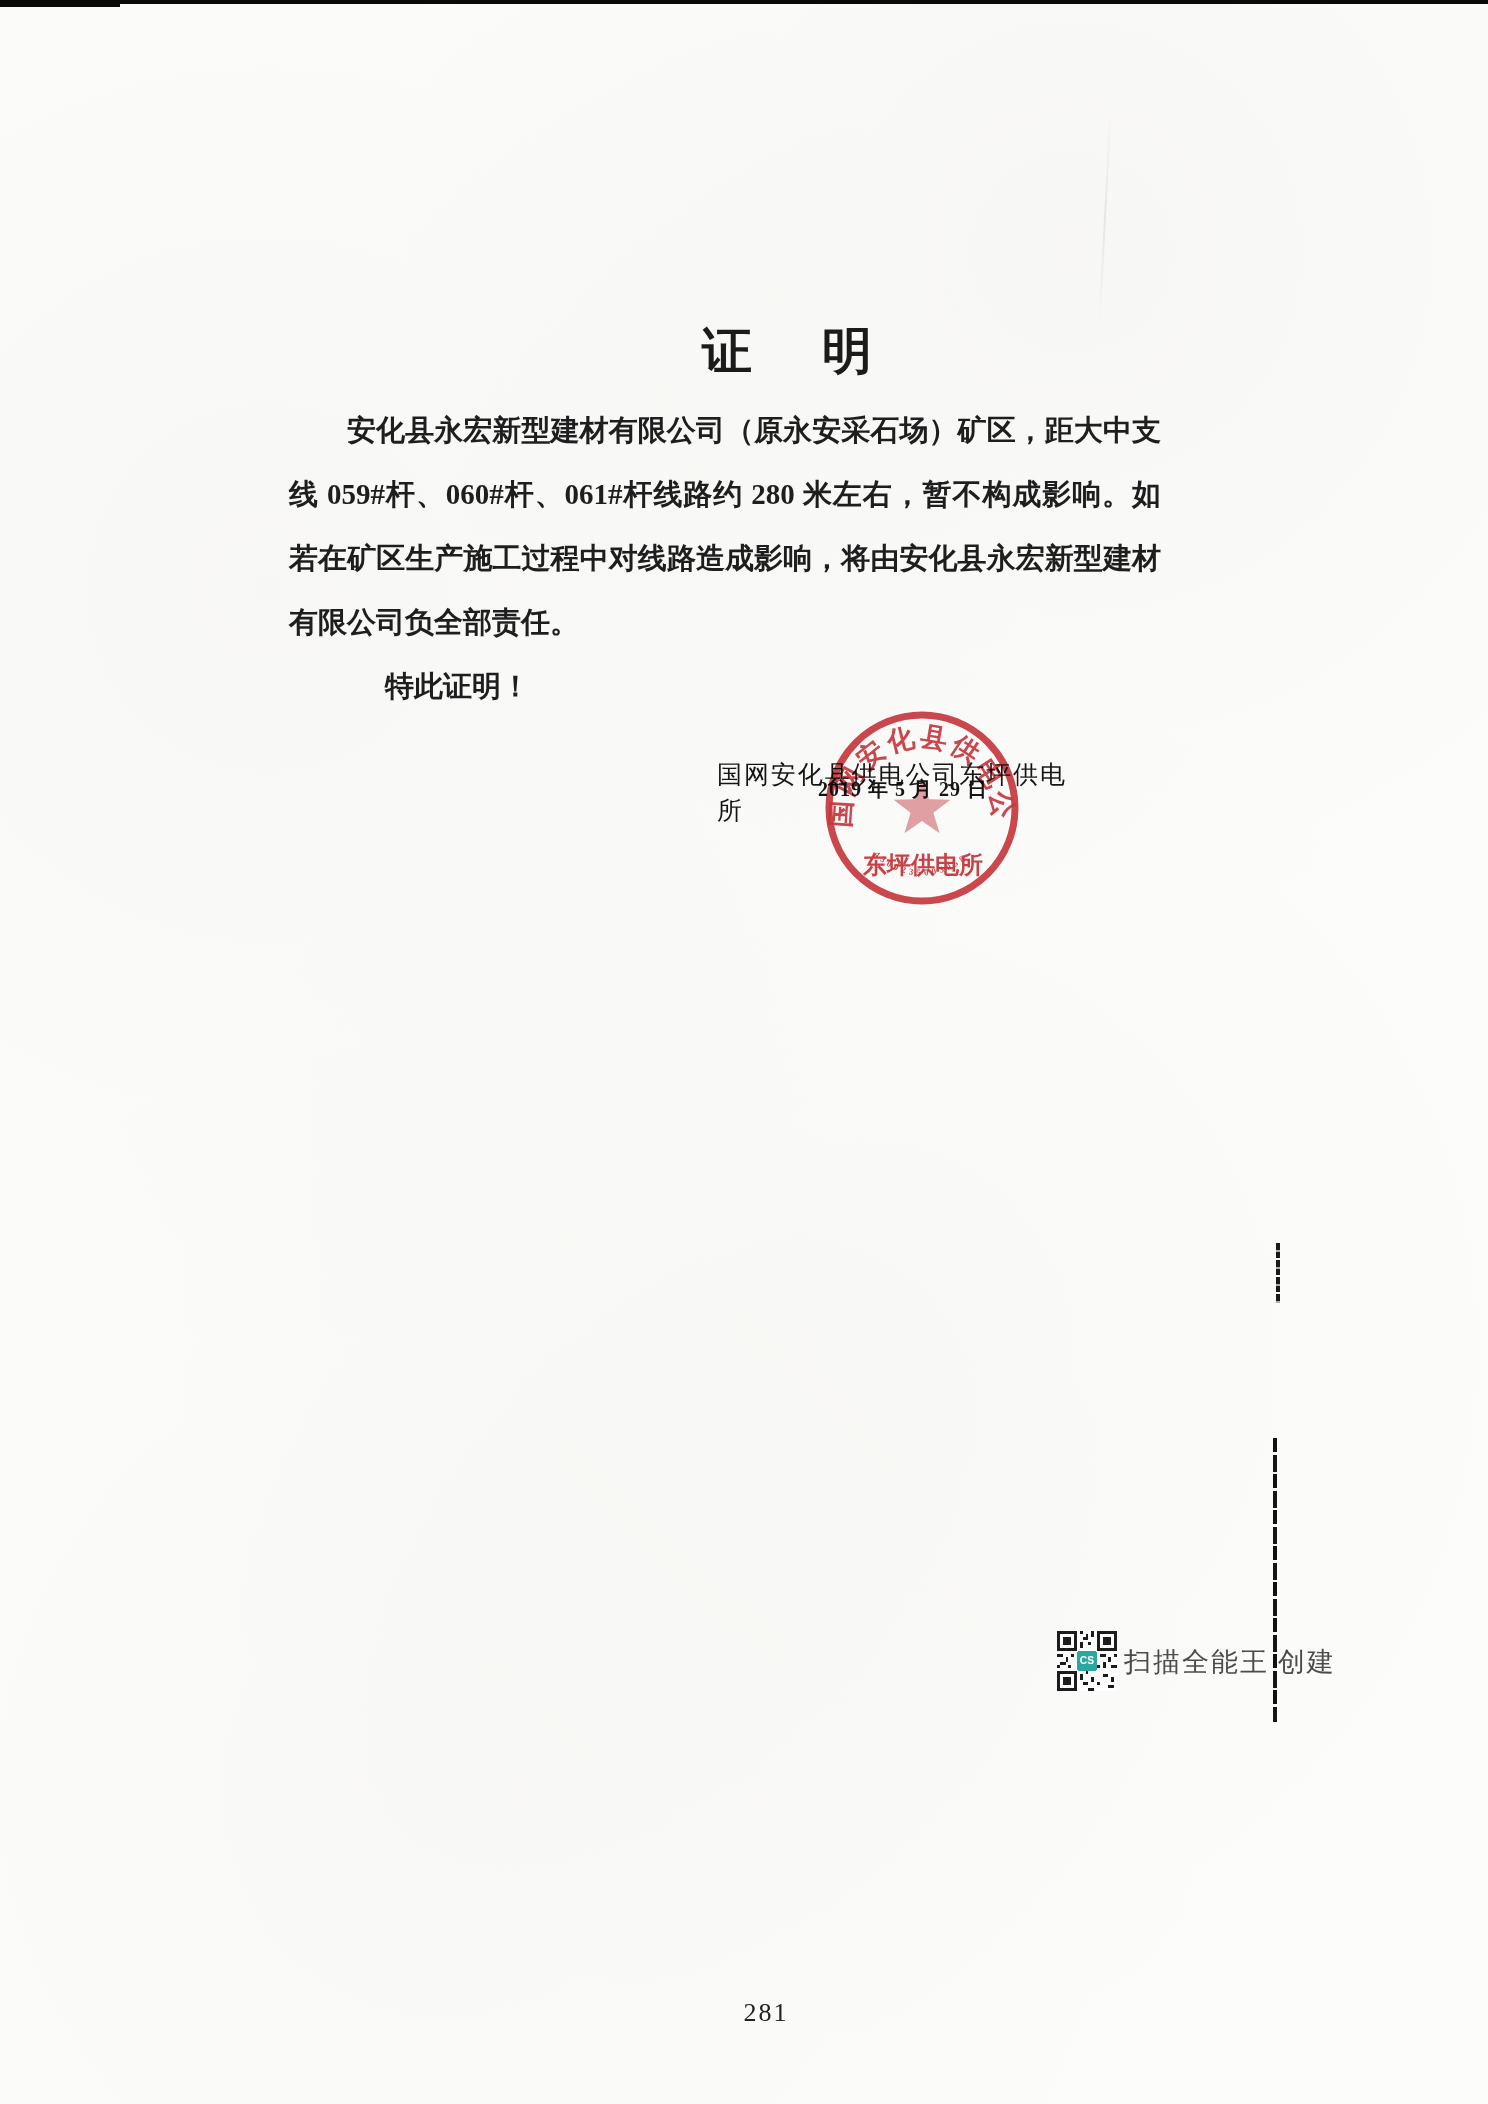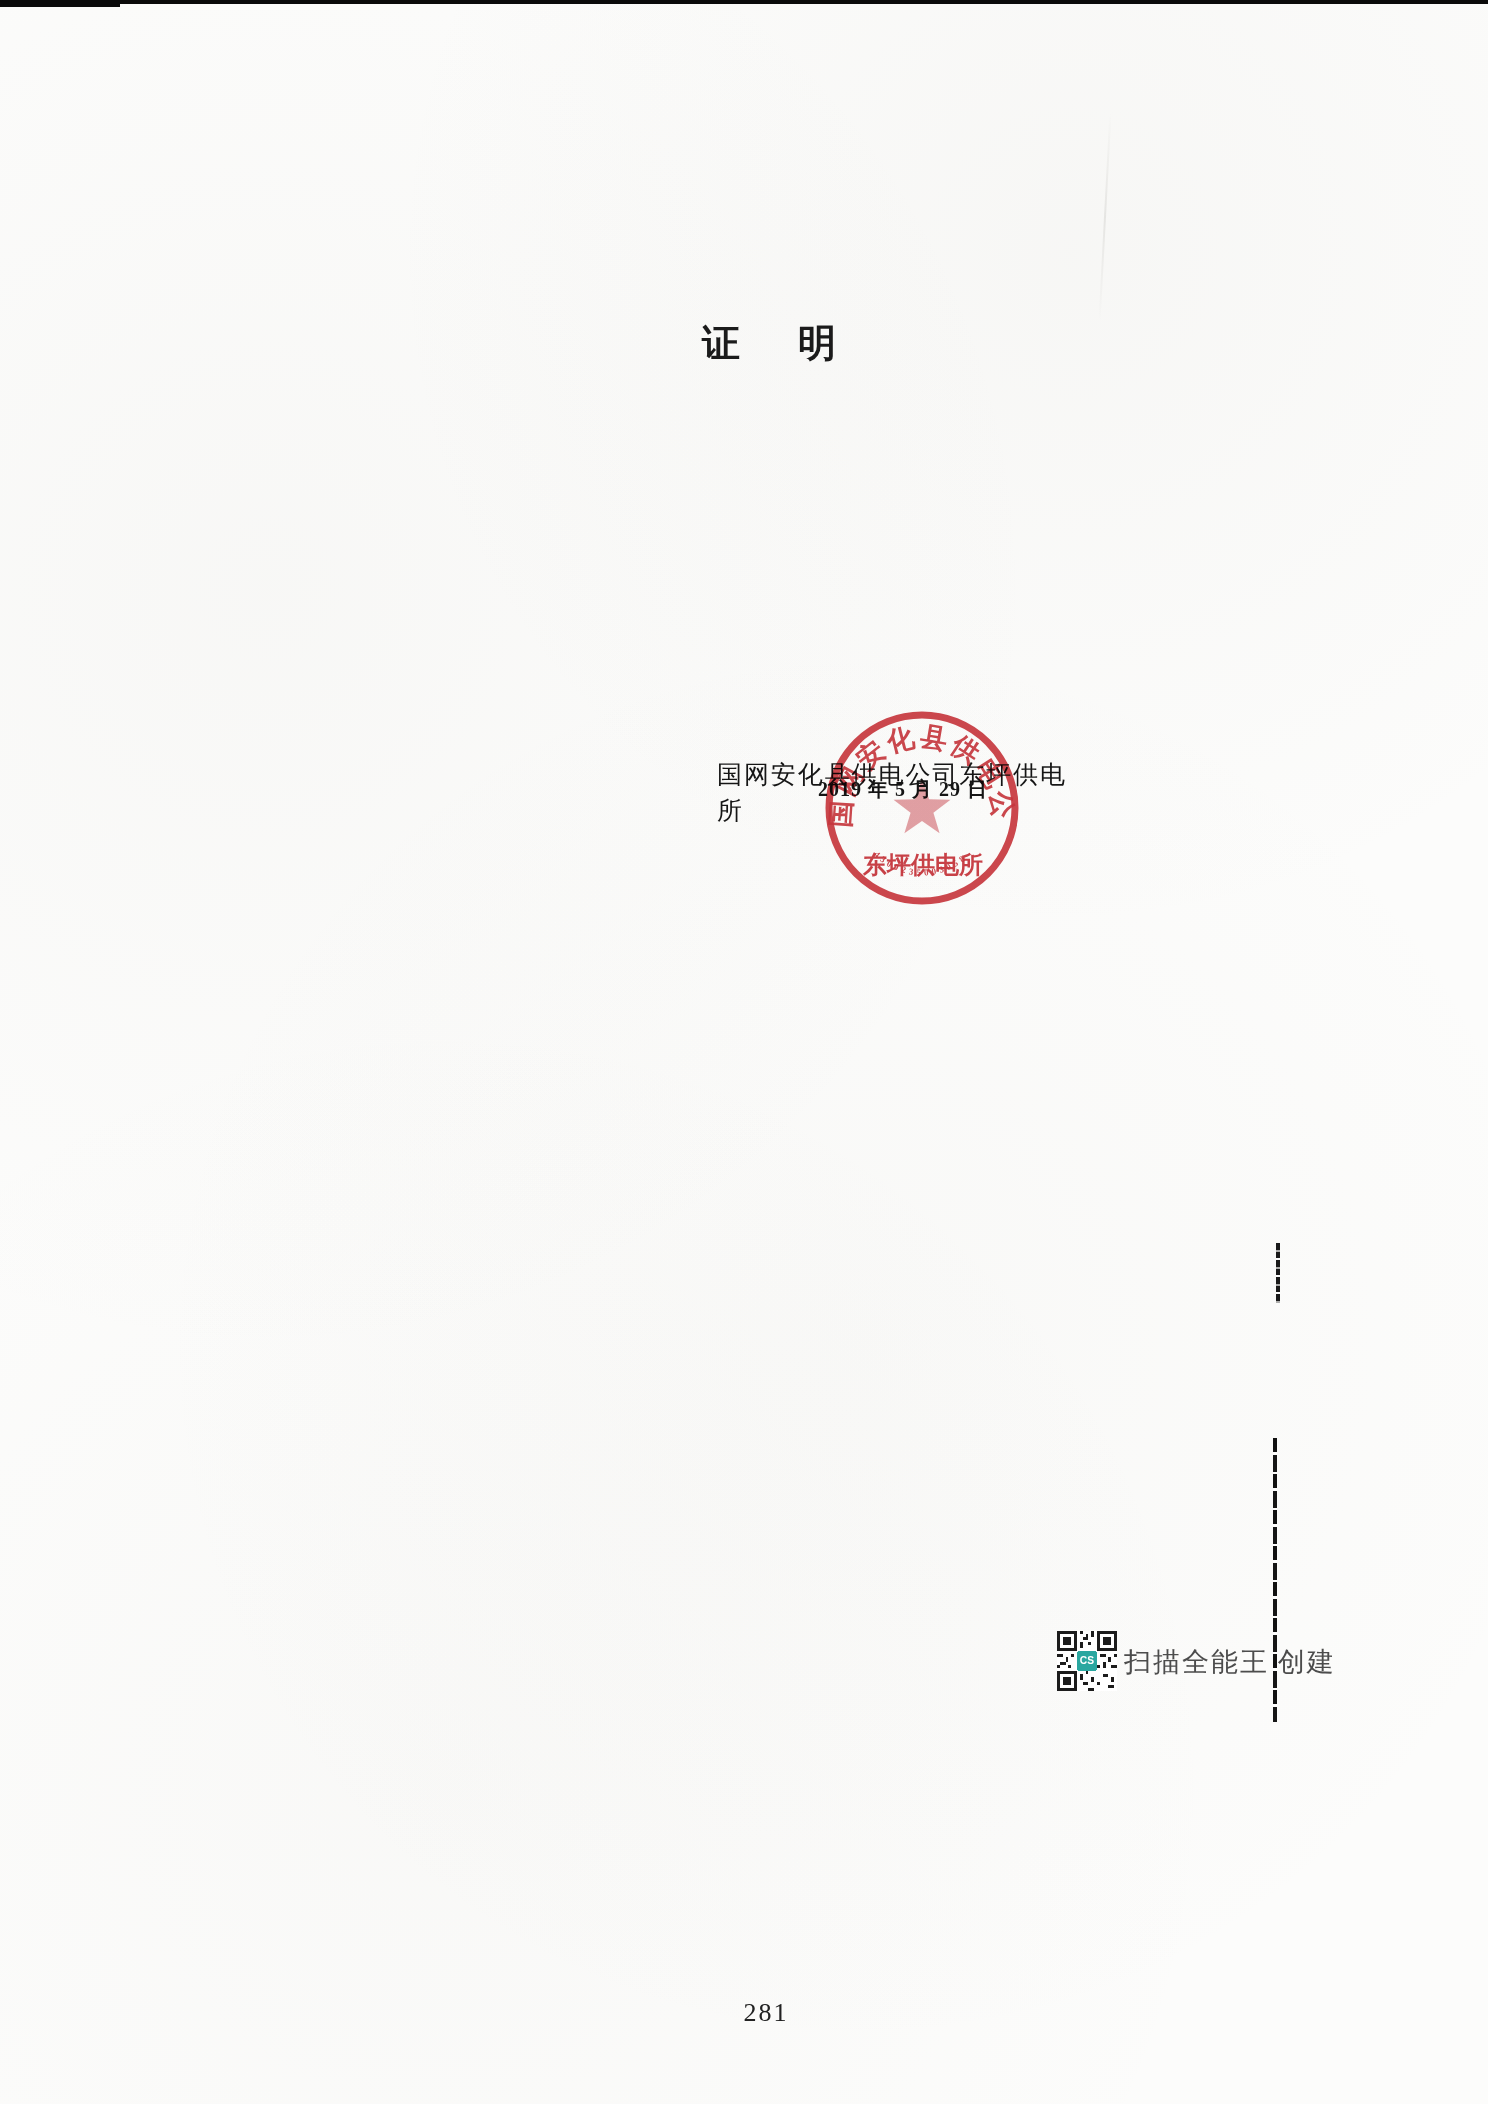--- a/index.html
+++ b/index.html
@@ -22,21 +22,21 @@
   .top-edge-left{
     position:absolute;left:0;top:0;width:120px;height:7px;background:#0a0a0a;
   }
   .crease{
     position:absolute;left:1104px;top:112px;width:2px;height:210px;
     background:linear-gradient(180deg, rgba(120,118,110,0.0), rgba(120,118,110,0.14), rgba(120,118,110,0.0));
     transform:rotate(3deg);
   }
   .title{
     position:absolute;left:702px;top:318px;
-    font-size:38px;font-weight:700;letter-spacing:10px;color:#1b1b1b;
+    font-size:50px;font-weight:700;letter-spacing:10px;color:#1b1b1b;
     white-space:nowrap;
   }
   .body-text{
     position:absolute;left:289px;top:398px;width:872px;
     font-size:29px;font-weight:600;color:#1e1e1e;
   }
   .body-text .line{
     height:64px;line-height:64px;white-space:nowrap;
   }
   .body-text .line.fill{
@@ -89,20 +89,27 @@
 <body>
 
 <div class="page">
 
   <div class="top-edge"></div>
   <div class="top-edge-left"></div>
   <div class="crease"></div>
 
   <div class="title">证　明</div>
 
+  <div class="body-text">
+    <div class="line fill indent">安化县永宏新型建材有限公司（原永安采石场）矿区，距大中支</div>
+    <div class="line fill">线 059#杆、060#杆、061#杆线路约 280 米左右，暂不构成影响。如</div>
+    <div class="line fill">若在矿区生产施工过程中对线路造成影响，将由安化县永宏新型建材</div>
+    <div class="line">有限公司负全部责任。</div>
+    <div class="line indent2">特此证明！</div>
+  </div>
 
   <div class="signature">国网安化县供电公司东坪供电所</div>
   <div class="dateline">2019 年 5 月 29 日</div>
 
   <svg class="stamp" width="205" height="210" viewBox="0 0 205 210" font-family="Liberation Serif, serif">
     <defs>
       <path id="arcTop" d="M 31,124 A 72,72 0 1 1 173,124" fill="none"></path>
       <path id="arcBottom" d="M 46,140 A 68,68 0 0 0 158,140" fill="none"></path>
     </defs>
     <circle cx="102" cy="102" r="93" fill="none" stroke="#c5262e" stroke-width="7" opacity="0.92"></circle>

